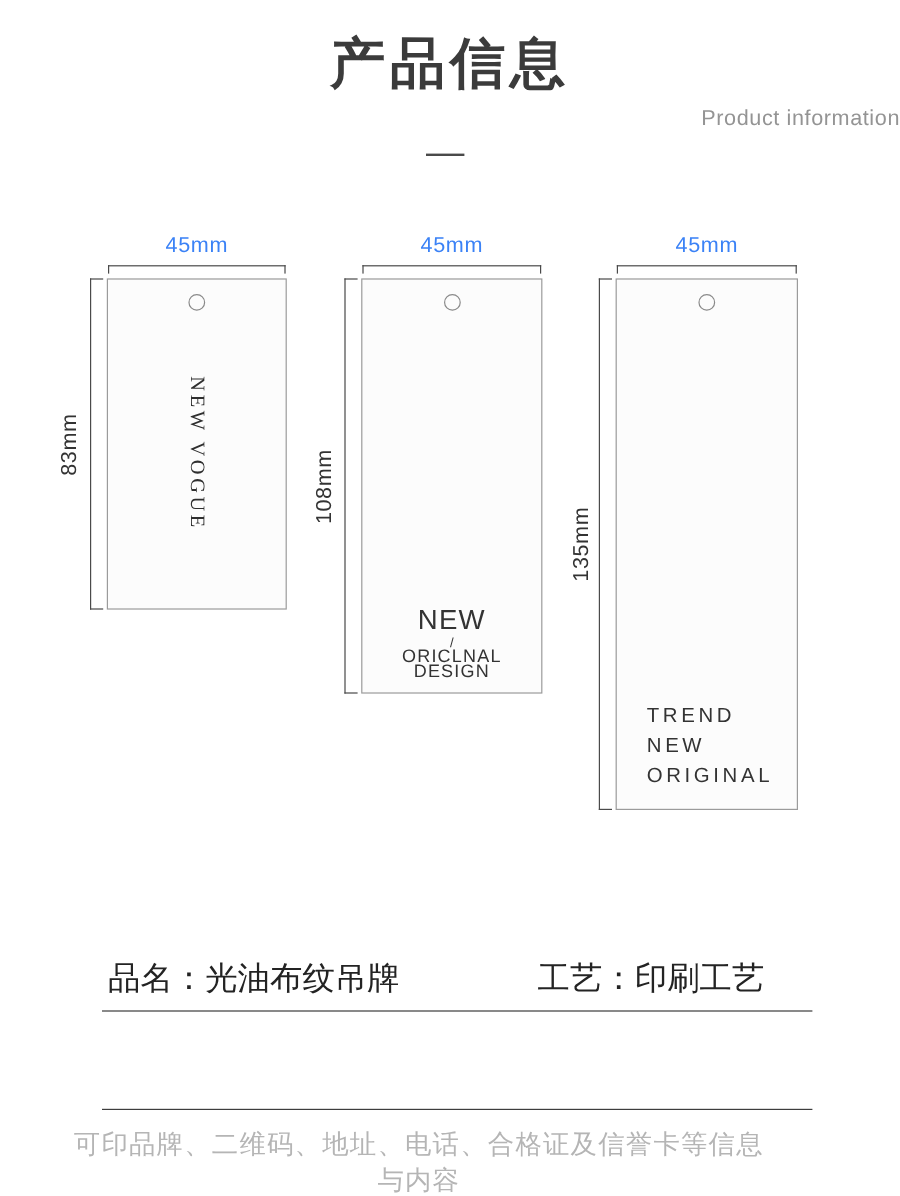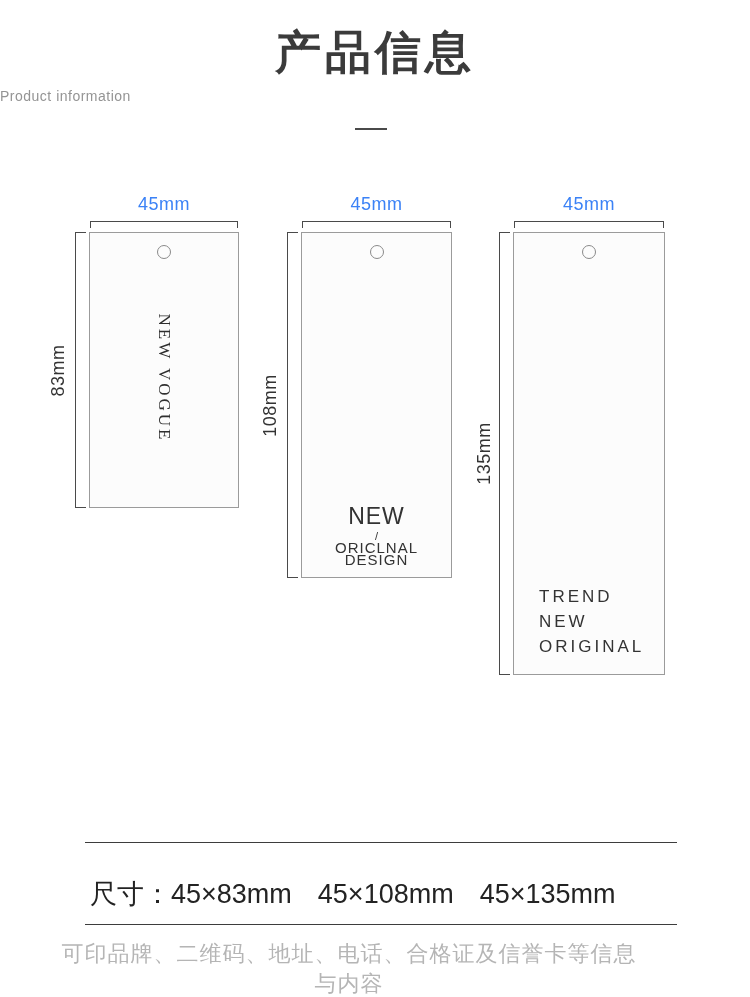--- a/index.html
+++ b/index.html
@@ -11,21 +11,21 @@
   }
 
   
   .title {
     position:absolute; top:22px; left:0; width:750px;
     text-align:center; font-size:46px; font-weight:800;
     letter-spacing:4px; color:#3b3b3b;
   }
   .subtitle {
     position:absolute; top:88px; left:0; width:750px;
-    text-align:left; font-size:14px; color:#949494; letter-spacing:0.5px;
+    text-align:right; font-size:18px; color:#949494; letter-spacing:0.5px;
   }
   .title-divider {
     position:absolute; top:128px; left:355px; width:32px; height:2px;
     background:#4a4a4a;
   }
 
   
   .wlabel {
     position:absolute; text-align:center; font-size:18px; color:#3b82f6;
     letter-spacing:0.5px;
@@ -156,22 +156,25 @@
   <div class="hbracket hb3"></div>
   <div class="tag t3">
     <div class="hole"></div>
     <div class="tag3-block">
       <div>TREND</div>
       <div>NEW</div>
       <div>ORIGINAL</div>
     </div>
   </div>
 
+  <div class="info-row row-name">
+    <span>品名：</span><span>光油布纹吊牌</span>
+  </div>
+  <div class="info-row row-process">
+    <span>工艺：</span><span>印刷工艺</span>
+  </div>
   <div class="divider d1"></div>
 
-  <div class="info-row row-size">
-    <span>尺寸：</span><span class="size-val">45×83mm</span><span class="size-val">45×108mm</span><span class="size-val">45×135mm</span>
-  </div>
   <div class="divider d2"></div>
 
   <div class="note">可印品牌、二维码、地址、电话、合格证及信誉卡等信息与内容</div>
 
 </div>
 
 </body></html>

